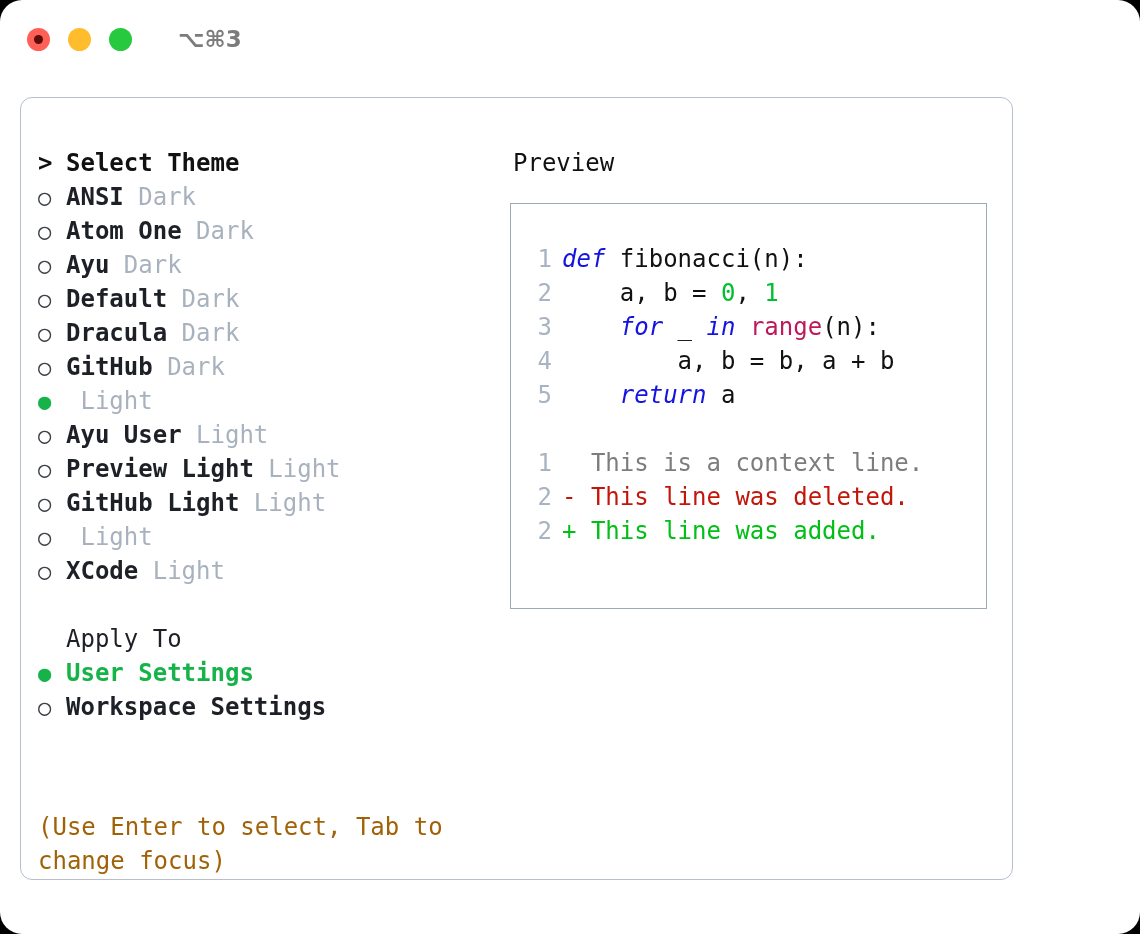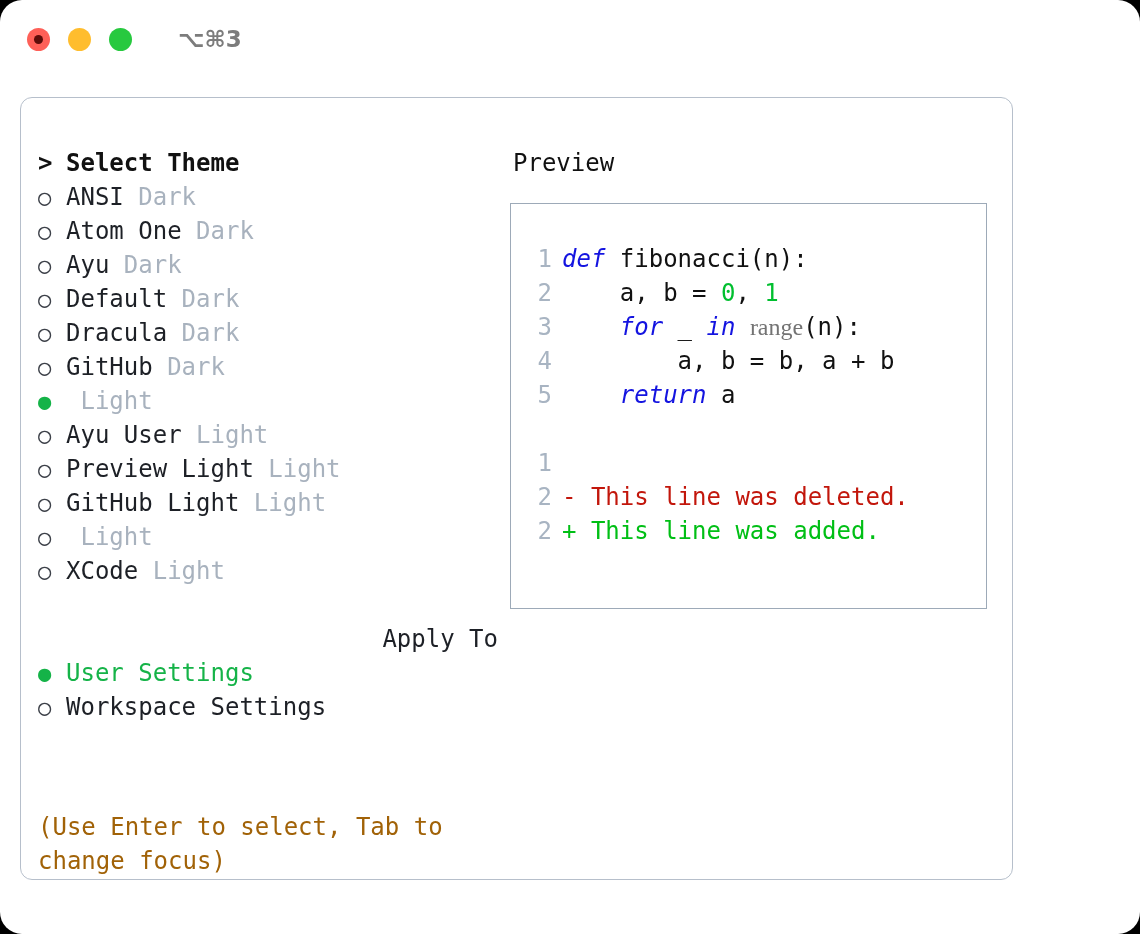--- a/index.html
+++ b/index.html
@@ -122,32 +122,31 @@
 
   .marker {
     width: 28px;
     display: inline-block;
     flex: 0 0 28px;
     color: #3d4149;
     font-size: 22px;
   }
   .marker.sel { color: #15b348; }
 
-  .label      { color: #1d2026; }
+  .label      { color: #1d2026; font-weight: bold; }
   .label.sel  { color: #15b348; }
   .tag        { color: #a8b2be; }
 
   .sub-head {
     font-size: 24px;
     line-height: 34px;
     height: 34px;
     color: #1d2026;
     padding-left: 28px;
     white-space: pre;
-    text-align: right;
   }
 
   .spacer { height: 34px; }
 
   .hint {
     position: absolute;
     left: 17px;
     top: 712px;
     width: 420px;
     font-size: 24px;
@@ -197,21 +196,21 @@
     text-align: right;
     color: #a8b4c2;
     flex: 0 0 26px;
   }
   .code-text { padding-left: 10px; }
 
   .kw    { color: #1414e0; font-style: italic; }
   .fn    { color: #111111; }
   .plain { color: #111111; }
   .num   { color: #00bf2f; }
-  .bi    { color: #737373; font-family: Liberation Serif, serif; }
+  .bi    { color: #be185d; }
 
   .diff-gap { height: 34px; }
   .ctx { color: #7d7d7d; }
   .del { color: #c2160b; }
   .add { color: #00bf15; }
 </style>
 </head>
 <body>
 
 <div class="window">
@@ -271,21 +270,21 @@
         <div class="code-area">
           <div id="code-lines">
               <div class="code-line"><span class="lineno">1</span><span class="code-text"><span class="kw">def</span><span class="plain"> </span><span class="fn">fibonacci</span><span class="plain">(n):</span></span></div>
               <div class="code-line"><span class="lineno">2</span><span class="code-text"><span class="plain">    a, b = </span><span class="num">0</span><span class="plain">, </span><span class="num">1</span></span></div>
               <div class="code-line"><span class="lineno">3</span><span class="code-text"><span class="plain">    </span><span class="kw">for</span><span class="plain"> _ </span><span class="kw">in</span><span class="plain"> </span><span class="bi">range</span><span class="plain">(n):</span></span></div>
               <div class="code-line"><span class="lineno">4</span><span class="code-text"><span class="plain">        a, b = b, a + b</span></span></div>
               <div class="code-line"><span class="lineno">5</span><span class="code-text"><span class="plain">    </span><span class="kw">return</span><span class="plain"> a</span></span></div>
             </div>
           <div class="diff-gap"></div>
           <div id="diff-lines">
-              <div class="code-line"><span class="lineno">1</span></div>
+              <div class="code-line"><span class="lineno">1</span><span class="code-text ctx">  This is a context line.</span></div>
               <div class="code-line"><span class="lineno">2</span><span class="code-text del">- This line was deleted.</span></div>
               <div class="code-line"><span class="lineno">2</span><span class="code-text add">+ This line was added.</span></div>
             </div>
         </div>
       </div>
 
     </div>
   </div>
 </div>
 

